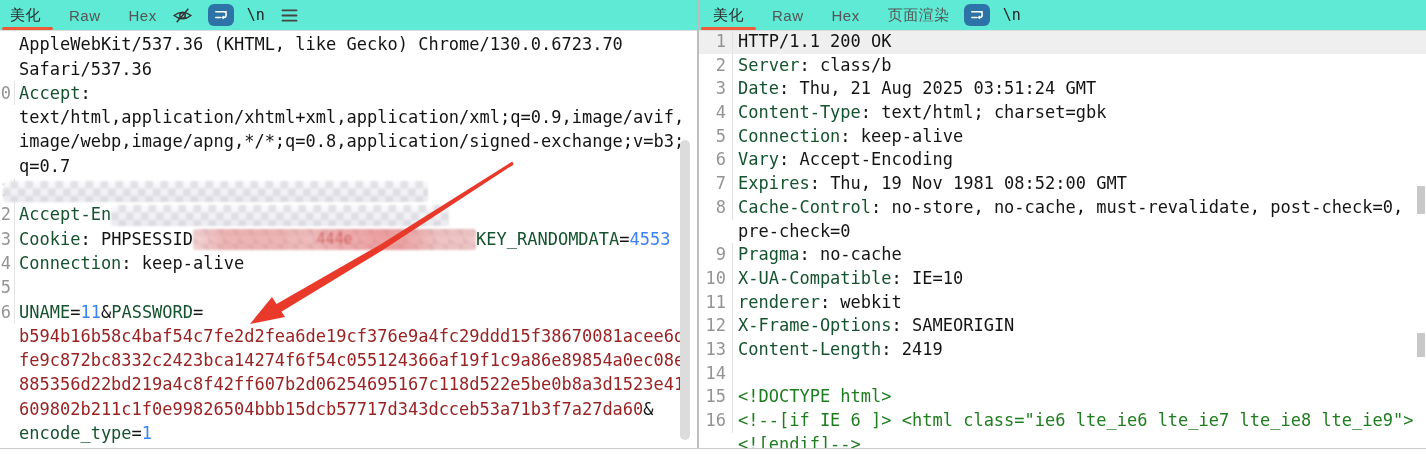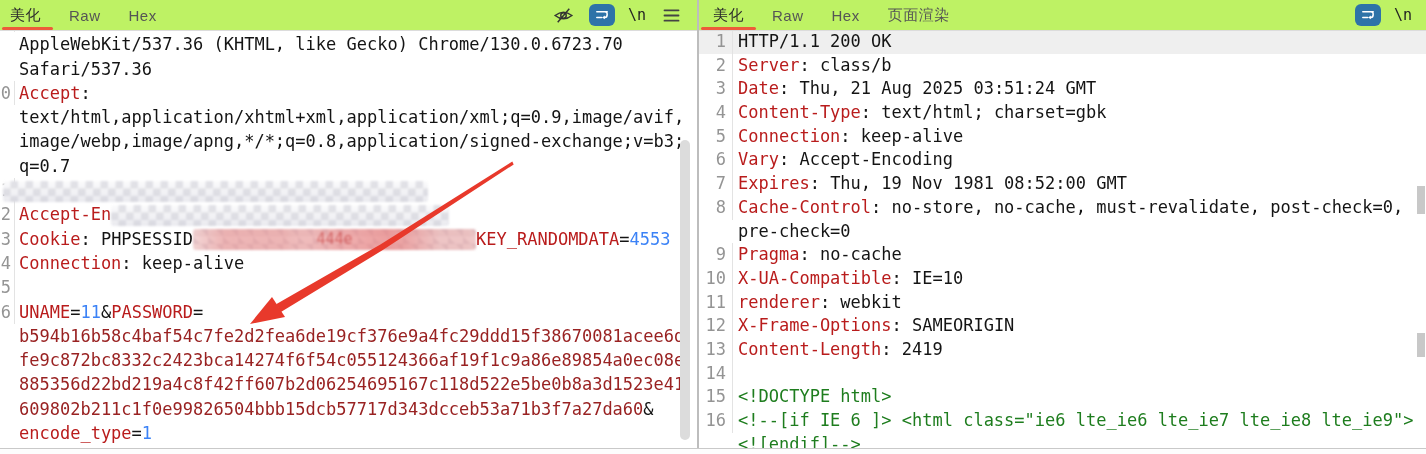--- a/index.html
+++ b/index.html
@@ -4,21 +4,21 @@
 <style>
   html,body{margin:0;padding:0;background:#fff;}
   .app{position:relative;width:1426px;height:454px;overflow:hidden;background:#fff;
        font-family:"Liberation Sans",sans-serif;-webkit-font-smoothing:antialiased;}
   .panel{position:absolute;top:0;height:454px;overflow:hidden;background:#fff;}
   .panel.left{left:0;width:697px;}
   .panel.right{left:699px;width:727px;}
   .divider{position:absolute;left:697px;top:0;width:2px;height:454px;background:#bdbdbd;}
   
   .tabbar{position:relative;height:30px;border-bottom:1px solid #dcdcdc;display:flex;
-          align-items:center;justify-content:space-between;background:#bef264;z-index:5;}
+          align-items:center;background:#5eead4;z-index:5;}
   .tabs{display:flex;align-items:stretch;height:30px;}
   .tab{position:relative;padding:0 14px;display:flex;align-items:center;font-size:15px;
        color:#555;cursor:pointer;letter-spacing:.5px;}
   .left .tab:first-child{padding-left:10px;}
   .tab.active{color:#2b2b2b;}
   .tab.active::after{content:"";position:absolute;left:2px;right:2px;bottom:0;height:3px;
        background:#ed5b3a;border-radius:2px;}
   .tools{display:flex;align-items:center;gap:13px;padding-right:14px;}
   .toolbtn{width:24px;height:24px;display:flex;align-items:center;justify-content:center;cursor:pointer;}
   .bluebtn{width:26px;height:22px;border-radius:6px;background:#2e73a8;display:flex;
@@ -32,21 +32,21 @@
   .left .crow{line-height:24.3px;height:24.3px;}
   .right .crow{line-height:23.7px;height:23.7px;}
   .gut{flex:0 0 auto;text-align:right;color:#949494;border-right:1px solid #e3e3e3;
        background:#fff;}
   .left .gut{width:11px;padding-right:3px;}
   .right .gut{width:27px;padding-right:6px;}
   .code{padding-left:4px;}
   .right .code{padding-left:5px;}
   .crow.hl{background:#efefef;}
   .crow.hl .gut{background:#efefef;}
-  .k{color:#b91c1c;} .d{color:#141414;} .r{color:#3b82f6;} .h{color:#992222;} .g{color:#1e7d1e;}
+  .k{color:#14532d;} .d{color:#141414;} .r{color:#3b82f6;} .h{color:#992222;} .g{color:#1e7d1e;}
   
   .mosaic{display:inline-block;height:21px;vertical-align:middle;border-radius:3px;
     background-image:
       linear-gradient(45deg, rgba(205,205,214,.55) 25%, transparent 25% 75%, rgba(205,205,214,.55) 75%),
       linear-gradient(45deg, rgba(186,186,196,.38) 25%, transparent 25% 75%, rgba(186,186,196,.38) 75%),
       linear-gradient(#fbfbfc,#eaeaef);
     background-size:15px 15px,15px 15px,100% 100%;
     background-position:0 0,7.5px 7.5px,0 0;
     filter:blur(1.2px);
     color:rgba(200,60,60,.65);font-size:15px;line-height:21px;text-align:center;overflow:hidden;}

